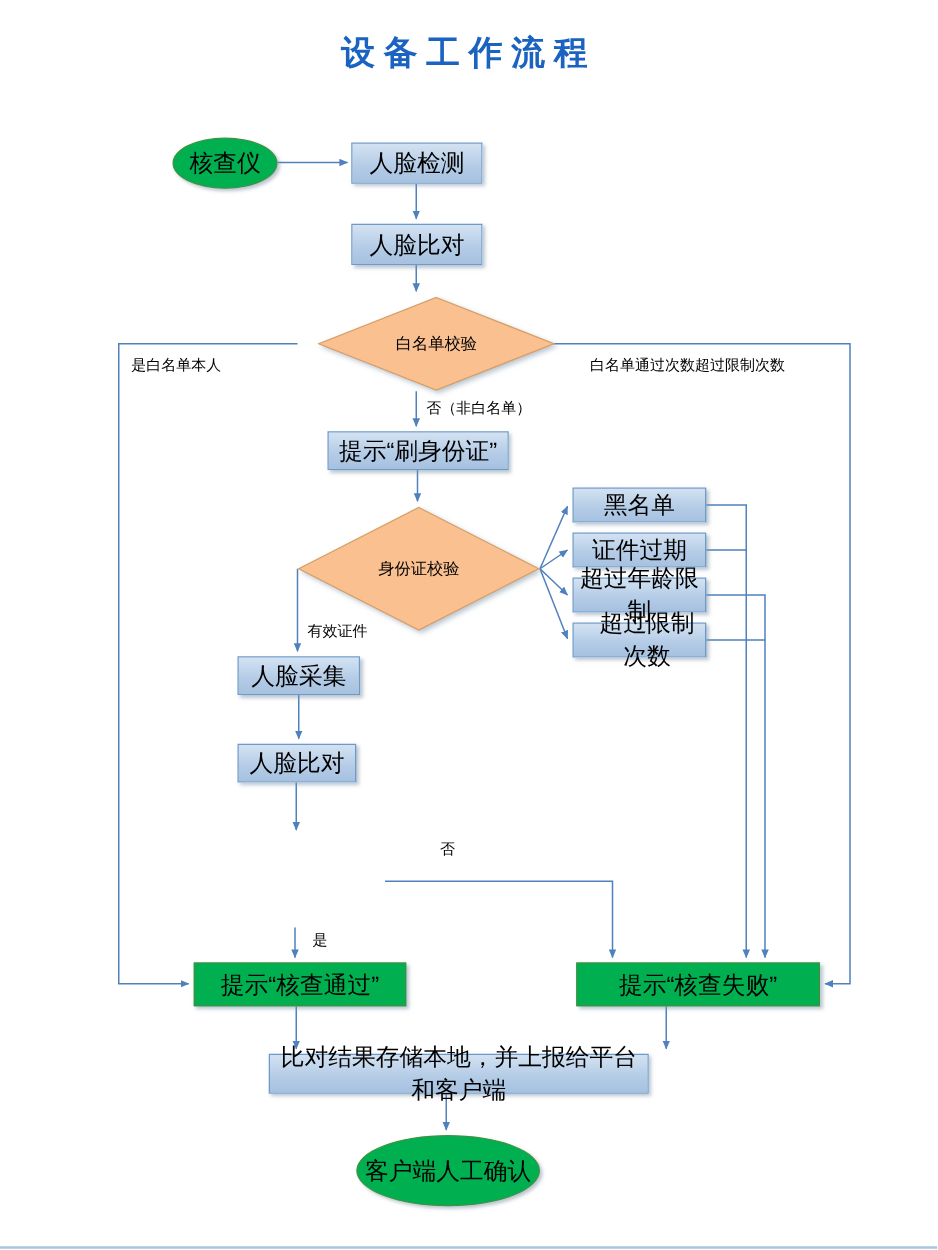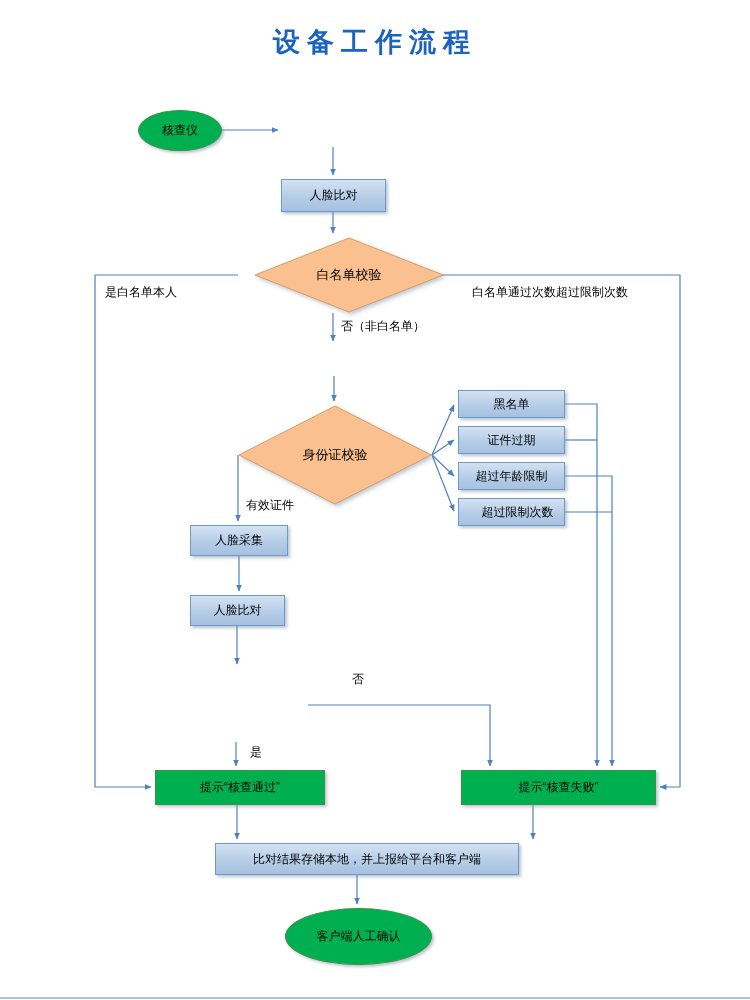--- a/index.html
+++ b/index.html
@@ -7,21 +7,21 @@
     position:relative;width:750px;height:1000px;background:#ffffff;
     font-family:"Liberation Sans","DejaVu Sans",sans-serif;
     overflow:hidden;
   }
   .title{
     position:absolute;left:0;top:24px;width:750px;text-align:center;
     font-size:27px;font-weight:bold;color:#1a63c0;letter-spacing:7px;
   }
   .node{
     position:absolute;display:flex;align-items:center;justify-content:center;
-    font-size:12px;color:#000;text-align:center;box-sizing:border-box;
+    font-size:19px;color:#000;text-align:center;box-sizing:border-box;
   }
   .rect-blue{
     background:linear-gradient(180deg,#d3e2f2 0%,#b3cbe6 60%,#a6c1e0 100%);
     border:1px solid #6e9ac8;
     box-shadow:2px 2px 3px rgba(130,150,170,0.55);
   }
   .rect-green{
     background:#00b050;
     border:1px solid #3f9142;
     box-shadow:2px 2px 3px rgba(130,150,170,0.55);
@@ -85,32 +85,38 @@
       <line x1="237" y1="805" x2="237" y2="839" marker-end="url(#arr)"></line>
       <line x1="533" y1="805" x2="533" y2="839" marker-end="url(#arr)"></line>
       <line x1="357" y1="875" x2="357" y2="904" marker-end="url(#arr)"></line>
     </g>
   </svg>
 
   <div class="node ellipse-green" style="left:138px;top:110px;width:84px;height:41px;">
     <span>核查仪</span>
   </div>
 
+  <div class="node rect-blue" style="left:281px;top:114px;width:105px;height:33px;">
+    <span>人脸检测</span>
+  </div>
 
   <div class="node rect-blue" style="left:281px;top:179px;width:105px;height:33px;">
     <span>人脸比对</span>
   </div>
 
   <div class="diamond" style="left:254px;top:237px;width:190px;height:76px;">
     <svg width="190" height="76">
       <polygon points="95,1 189,38 95,75 1,38" fill="#fac090" stroke="#d79e66" stroke-width="1"></polygon>
     </svg>
     <div class="dlabel">白名单校验</div>
   </div>
 
+  <div class="node rect-blue" style="left:262px;top:345px;width:145px;height:31px;">
+    <span>提示“刷身份证”</span>
+  </div>
 
   <div class="diamond" style="left:238px;top:405px;width:194px;height:100px;">
     <svg width="194" height="100">
       <polygon points="97,1 193,50 97,99 1,50" fill="#fac090" stroke="#d79e66" stroke-width="1"></polygon>
     </svg>
     <div class="dlabel">身份证校验</div>
   </div>
 
   <div class="node rect-blue" style="left:458px;top:390px;width:107px;height:28px;">
     <span>黑名单</span>

